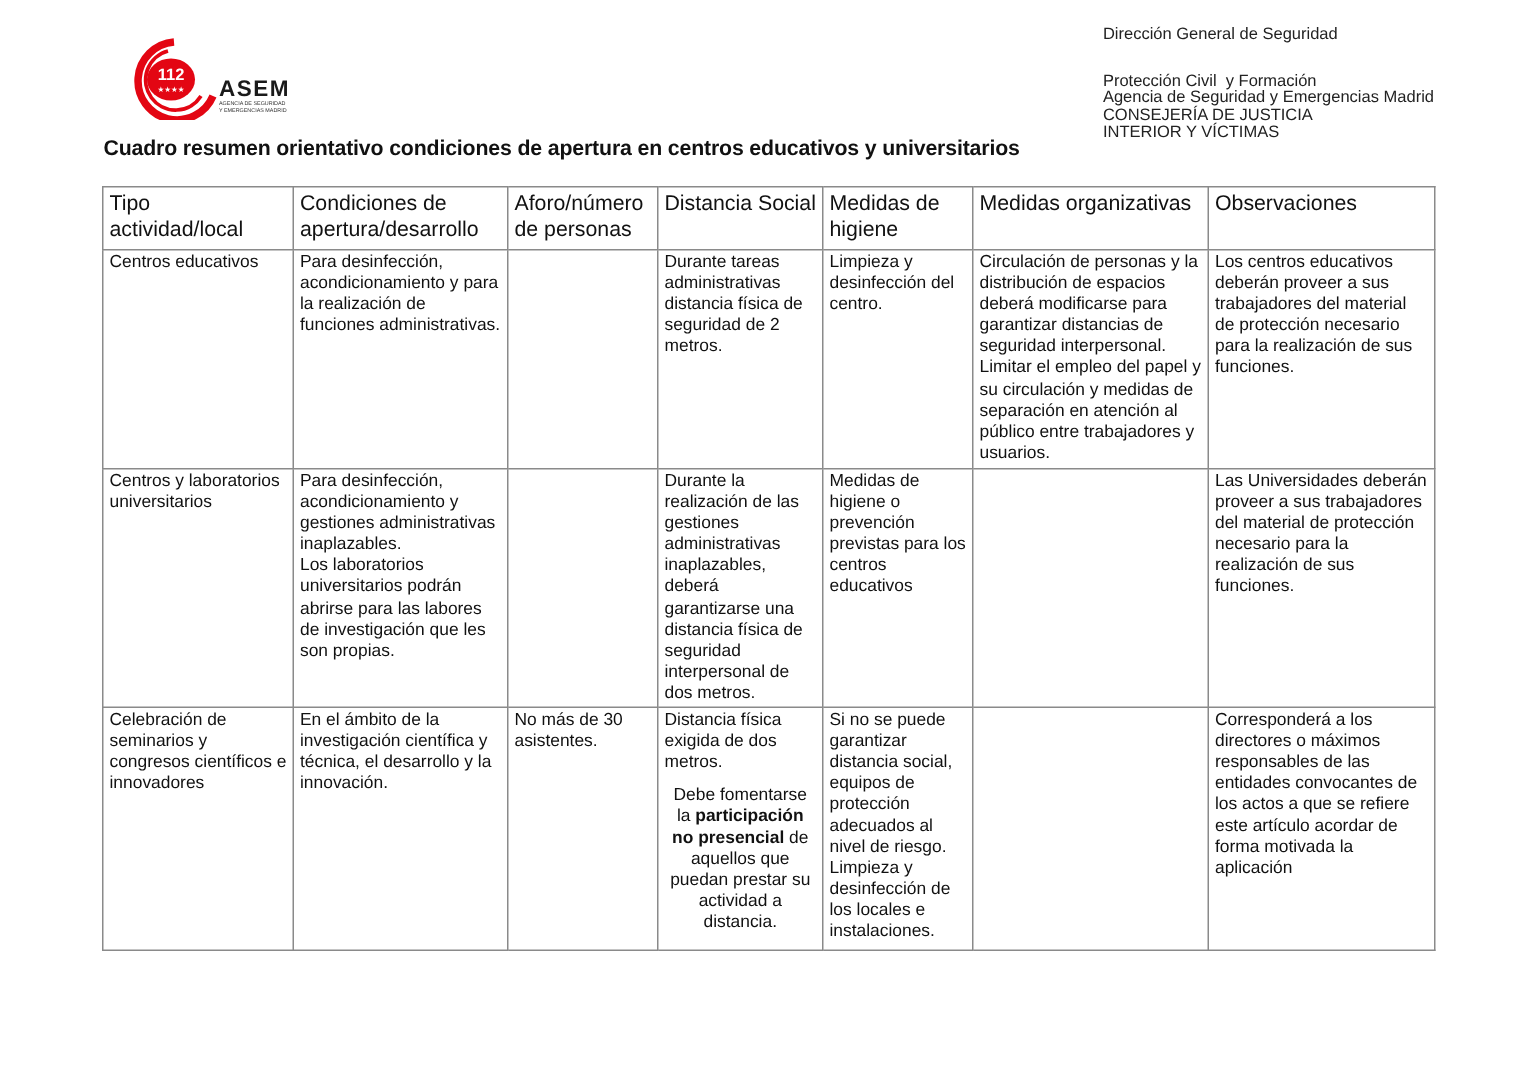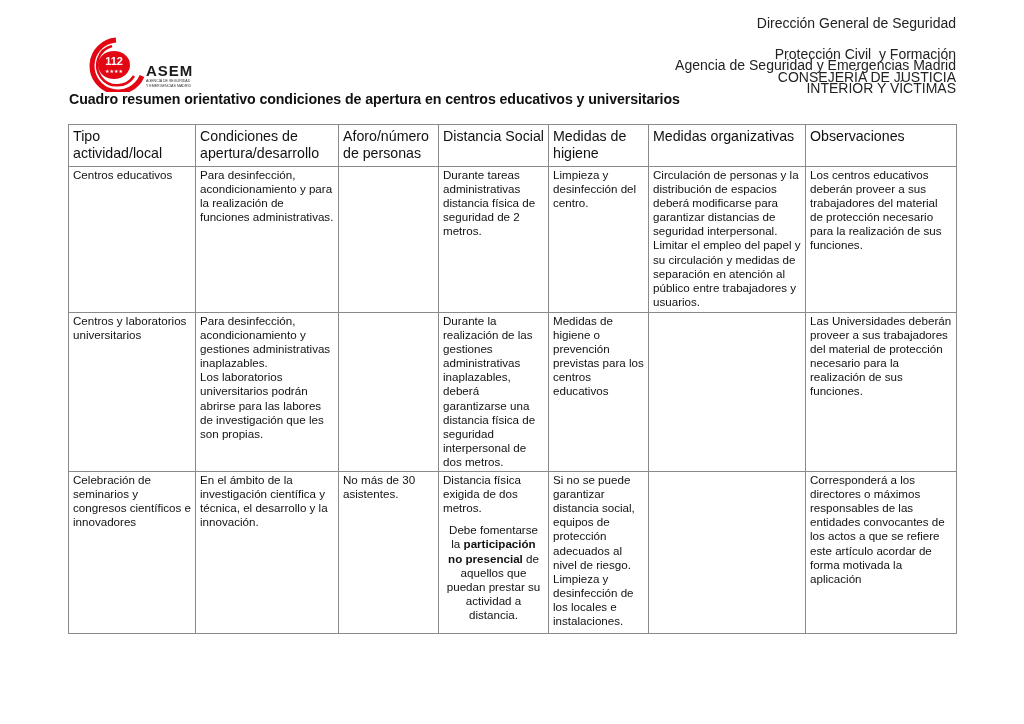--- a/index.html
+++ b/index.html
@@ -1,18 +1,18 @@
 <!DOCTYPE html>
 <html><head>
 <meta charset="utf-8">
 <style>
   html, body { margin: 0; padding: 0; background: #ffffff; }
   body { width: 1024px; height: 724px; position: relative; overflow: hidden; font-family: "Liberation Sans", sans-serif; color: #111; }
-  .logo { position: absolute; left: 82px; top: 36px; width: 130px; height: 56px; }
-  .agency { position: absolute; right: 68px; top: 18px; text-align: right; font-size: 14px; line-height: 11.6px; color: #222; }
+  .logo { position: absolute; left: 82px; top: 24px; width: 130px; height: 56px; }
+  .agency { position: absolute; right: 68px; top: 18px; text-align: left; font-size: 11px; line-height: 11.6px; color: #222; }
   .agency div { white-space: nowrap; }
   .title { position: absolute; left: 69px; top: 91px; font-size: 14.2px; font-weight: bold; letter-spacing: -0.1px; white-space: nowrap; }
   table.grid { position: absolute; left: 68px; top: 124px; border-collapse: collapse; table-layout: fixed; width: 888px; }
   table.grid td, table.grid th { border: 1px solid #8a8a8a; vertical-align: top; padding: 1px 4px 2px 4px; font-weight: normal; text-align: left; }
   table.grid th { font-size: 14.2px; line-height: 17px; padding-top: 3px; height: 36px; }
   table.grid td { font-size: 11.6px; line-height: 14.1px; }
   .just { text-align: center; }
   .gap { height: 8px; }
   b { font-weight: bold; }
 </style>

